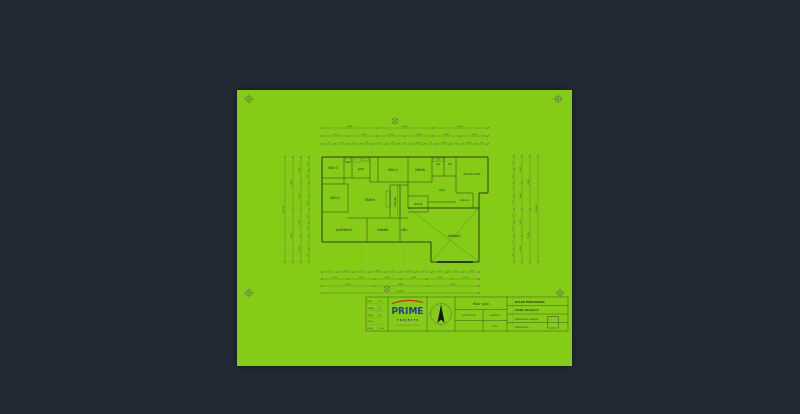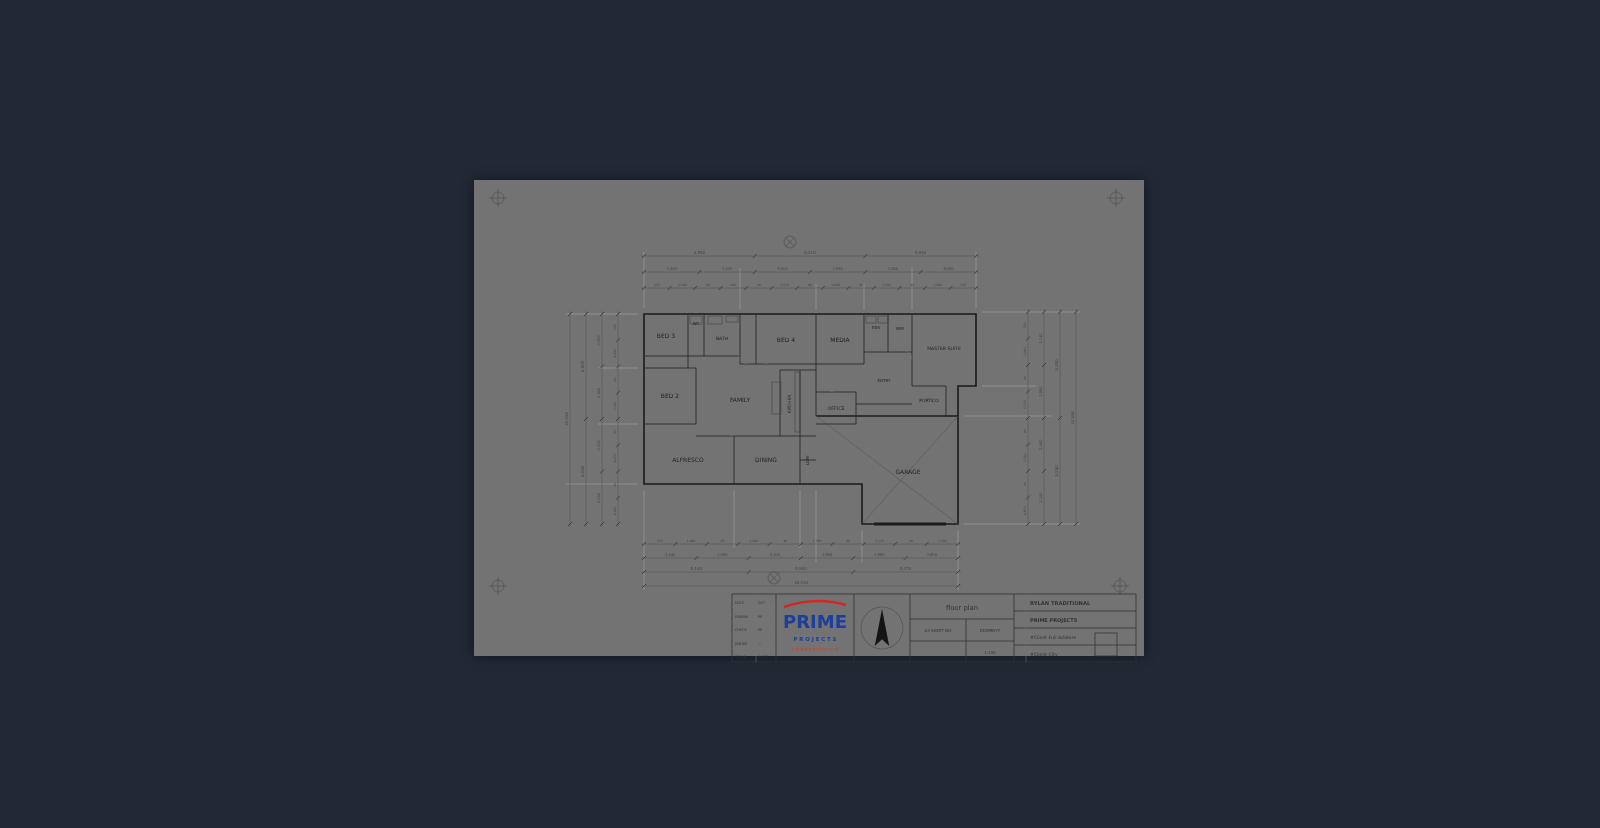--- a/index.html
+++ b/index.html
@@ -3,22 +3,22 @@
 <meta charset="utf-8">
 <style>
   html,body{margin:0;padding:0;}
   body{
     width:800px;height:414px;overflow:hidden;
     background:#222935;
     font-family:"DejaVu Sans",sans-serif;
     position:relative;
   }
   .sheet{
-    position:absolute;left:237px;top:90px;width:335px;height:238px;
-    background:#737373;
+    position:absolute;left:237px;top:90px;width:335px;height:276px;
+    background:#84cc16;
     box-shadow:0 0 6px rgba(0,0,0,.45);
   }
   svg text{font-family:"DejaVu Sans",sans-serif;}
   .wall{stroke:#1b1b1b;stroke-width:.8;fill:none;}
   .part{stroke:#2a2a2a;stroke-width:.45;fill:none;}
   .fix{stroke:#444;stroke-width:.3;fill:none;}
   .arc{stroke:#777;stroke-width:.25;fill:none;}
   .diag{stroke:#555;stroke-width:.3;fill:none;}
   .wit{stroke:#b5b5b5;stroke-width:.22;}
   .dml{stroke:#555;stroke-width:.28;}

